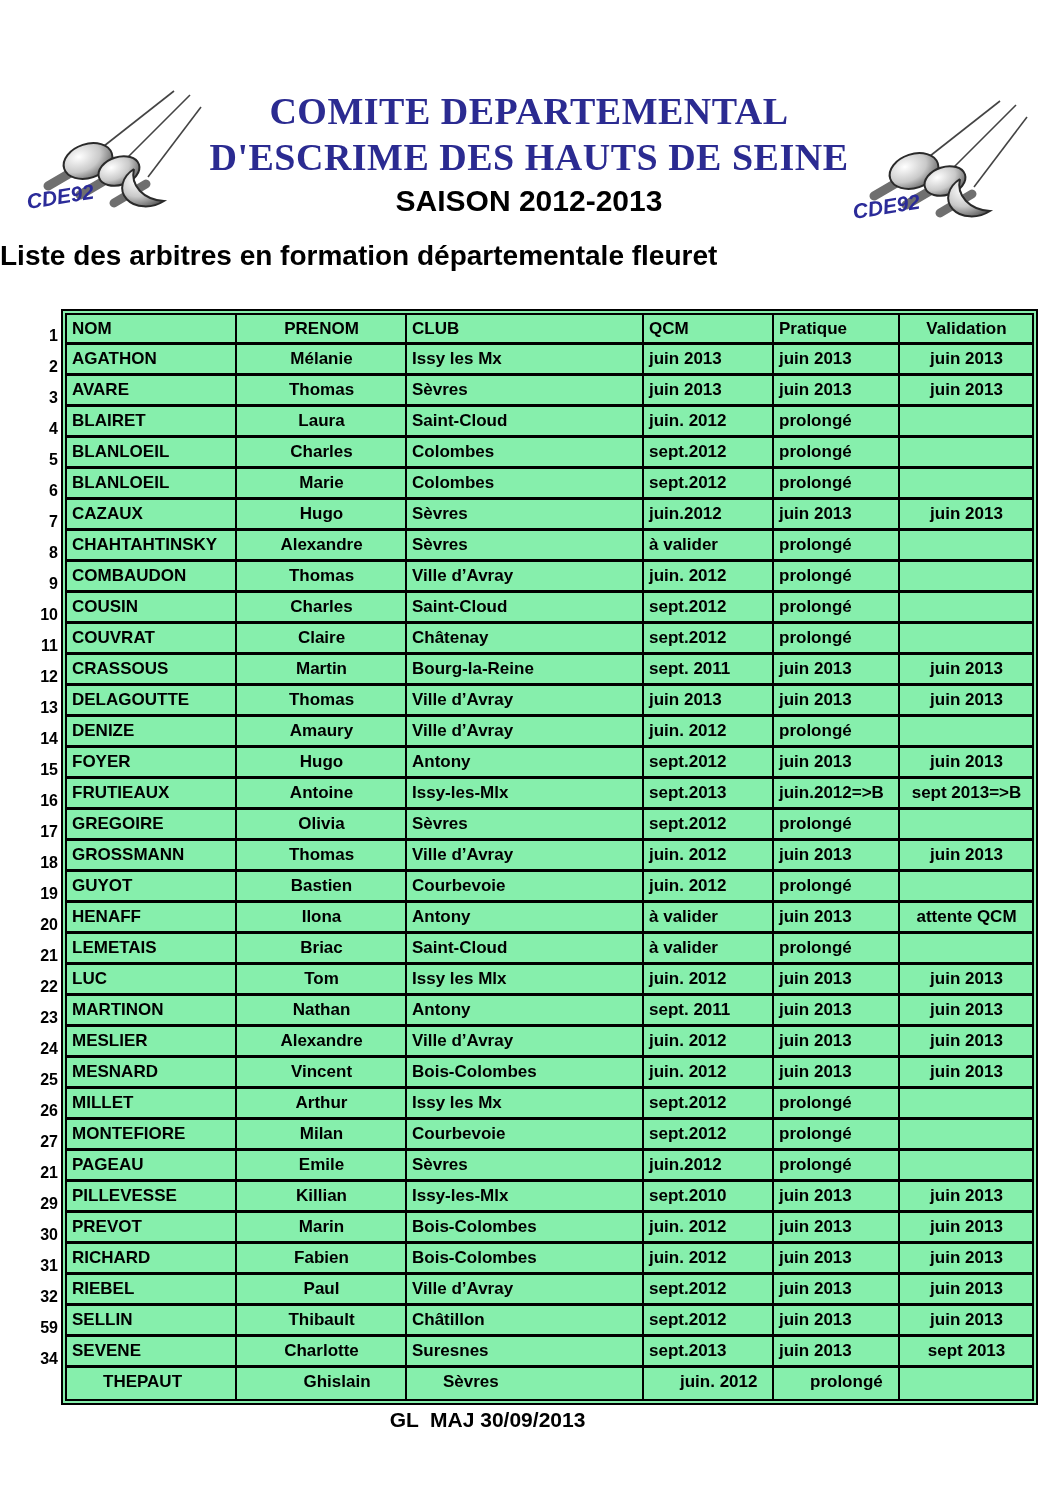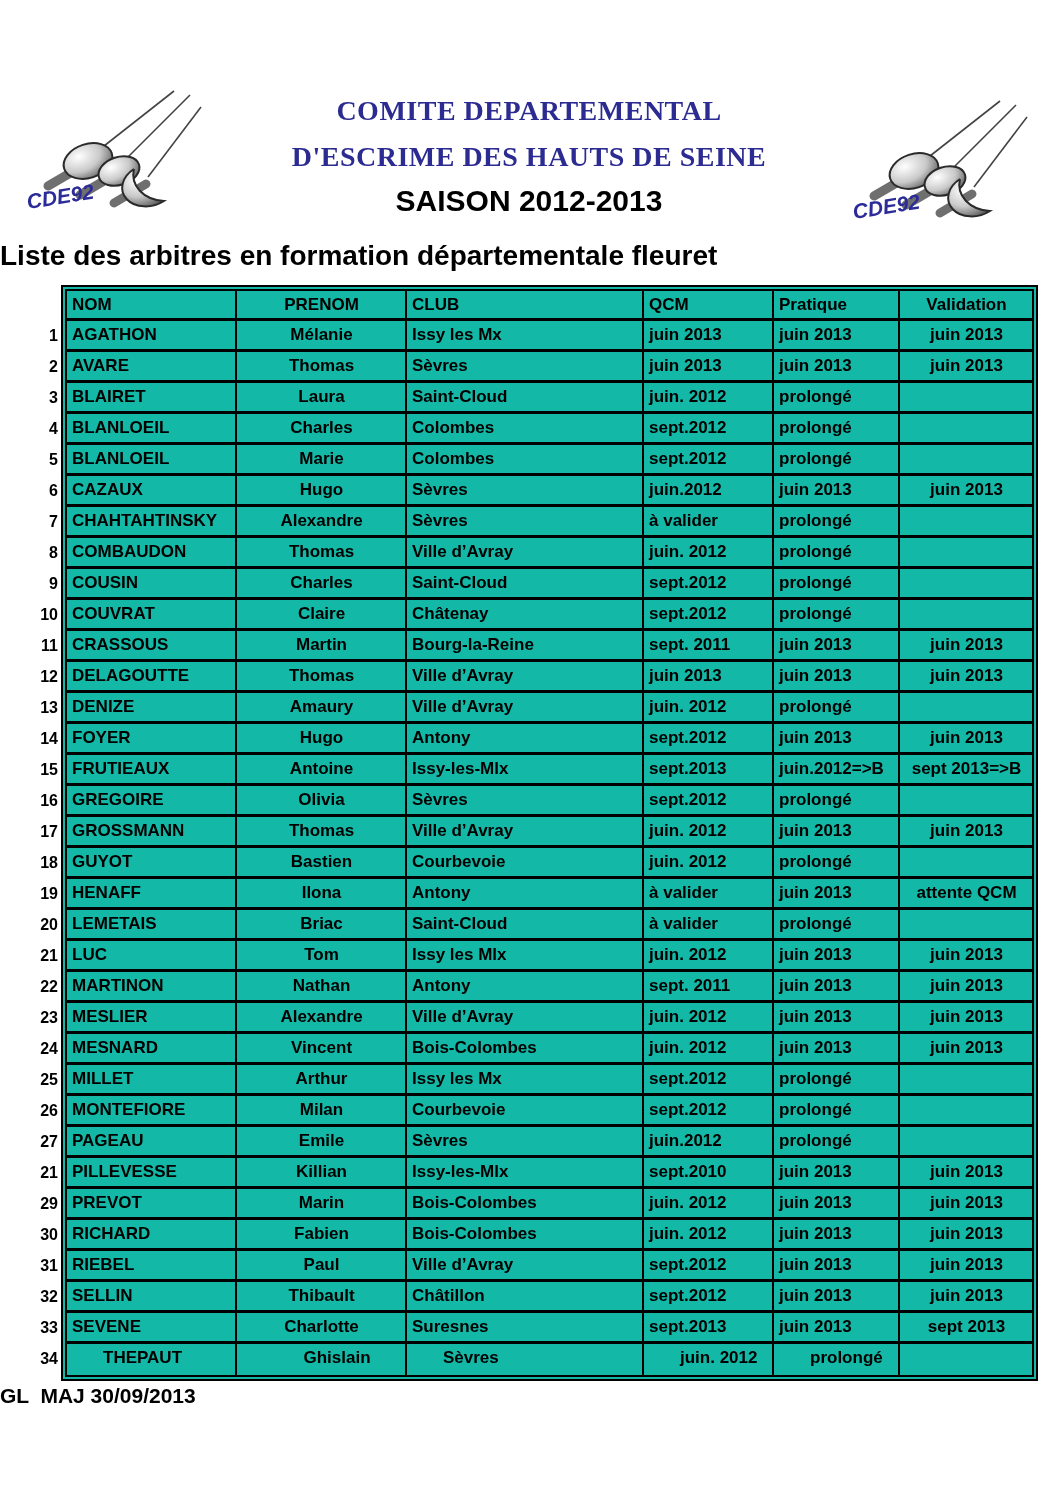--- a/index.html
+++ b/index.html
@@ -6,50 +6,50 @@
   body{
     width:1058px;height:1497px;position:relative;
     font-family:"Liberation Sans",sans-serif;color:#000;overflow:hidden;
   }
   
   .page-header{position:relative;padding-top:88px;text-align:center;}
   .logo{position:absolute;top:85px;left:22px;width:180px;height:132px;}
   .logo.right{left:auto;right:30px;top:95px;}
   .main-title{
     font-family:"Liberation Serif",serif;font-weight:bold;
-    color:#2b2b91;font-size:28px;line-height:46px;letter-spacing:.5px;margin:0;
+    color:#2b2b91;font-size:38px;line-height:46px;letter-spacing:.5px;margin:0;
   }
   .season{font-size:30px;font-weight:bold;margin-top:4px;line-height:34px;}
   .subtitle{font-size:28px;font-weight:bold;margin-top:22px;line-height:32px;}
   
   .table-area{display:flex;align-items:flex-start;margin:13px 0 0 17px;}
   .rownums{width:44px;flex:0 0 44px;padding-top:36px;box-sizing:border-box;}
   .rownum{
     height:31px;line-height:30px;text-align:right;padding-right:3px;
     font-size:16px;font-weight:bold;
   }
-  .grid-wrap{border:6px double #000;display:inline-block;background:#14b8a6;}
+  .grid-wrap{border:6px double #000;display:inline-block;background:#86efac;margin-top:24px;}
   .grid-row{display:flex;}
   .cell{
     box-sizing:border-box;height:31px;line-height:26px;
     padding:1px 4px 0 5px;font-size:17px;font-weight:bold;
     white-space:pre;overflow:hidden;
     border-right:2px solid #000;border-bottom:3px solid #000;
   }
   .grid-row.header .cell{height:30px;}
   .grid-row:last-child .cell{border-bottom:none;padding-left:36px;}
   .cell.c-nom{width:170px;}
   .cell.c-prenom{width:170px;text-align:center;}
   .cell.c-club{width:237px;}
   .cell.c-qcm{width:130px;}
   .cell.c-pratique{width:126px;}
   .cell.c-validation{width:132px;text-align:center;border-right:none;}
   
   .page-footer{
-    text-align:left;padding-right:83px;margin-top:3px;
+    text-align:center;padding-right:83px;margin-top:3px;
     font-size:21px;font-weight:bold;white-space:pre;
   }
 </style>
 </head>
 <body>
 
 <div class="page-header">
 
   <svg class="logo left" viewBox="0 0 180 132">
     <defs>
@@ -130,21 +130,21 @@
       <div class="rownum">23</div>
       <div class="rownum">24</div>
       <div class="rownum">25</div>
       <div class="rownum">26</div>
       <div class="rownum">27</div>
       <div class="rownum">21</div>
       <div class="rownum">29</div>
       <div class="rownum">30</div>
       <div class="rownum">31</div>
       <div class="rownum">32</div>
-      <div class="rownum">33</div>
+      <div class="rownum">59</div>
       <div class="rownum">34</div>
     </div>
   <div class="grid-wrap">
     <div class="grid-row header">
         <div class="cell c-nom">NOM</div>
         <div class="cell c-prenom">PRENOM</div>
         <div class="cell c-club">CLUB</div>
         <div class="cell c-qcm">QCM</div>
         <div class="cell c-pratique">Pratique</div>
         <div class="cell c-validation">Validation</div>

